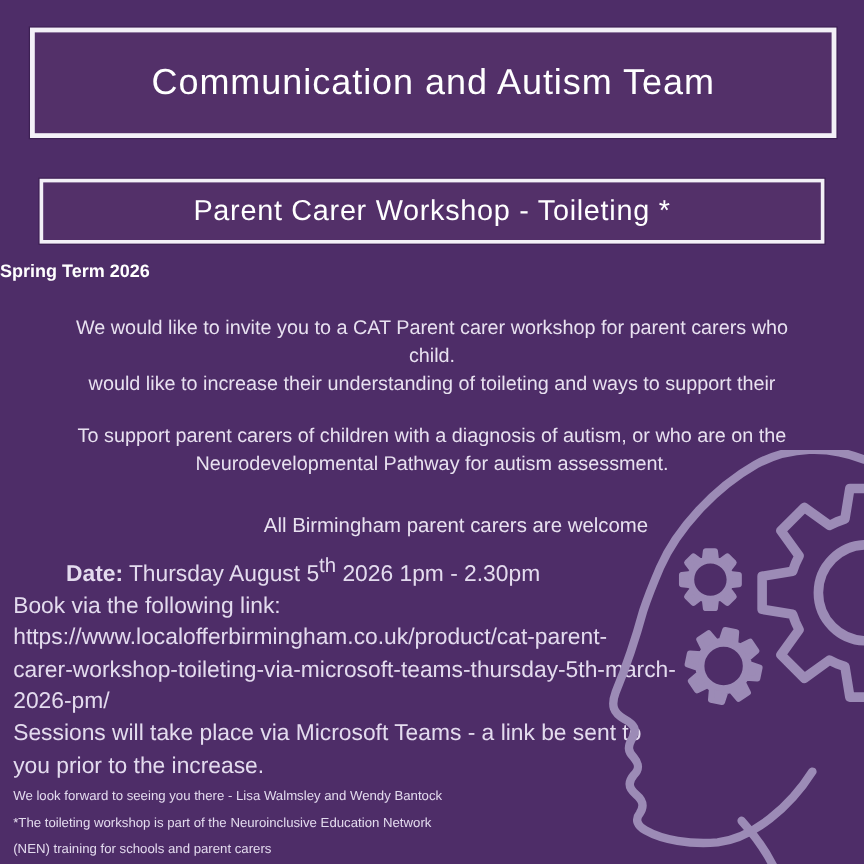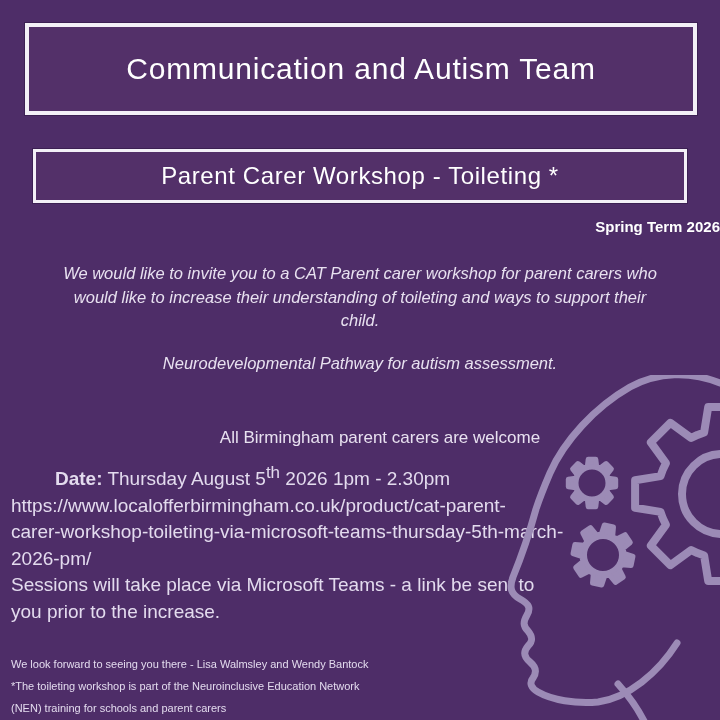--- a/index.html
+++ b/index.html
@@ -36,24 +36,24 @@
     background:var(--box-fill);
     display:flex;align-items:center;justify-content:center;
     box-shadow:0 0 0 1px rgba(30,10,45,.35);
   }
   .subtitle-box h2{
     margin:12px;font-size:24px;font-weight:400;letter-spacing:.6px;
     color:var(--heading-text);white-space:nowrap;
   }
   .term{
     position:absolute;left:0;top:218px;width:720px;
-    text-align:right;font-size:15px;font-weight:700;color:var(--heading-text);
+    text-align:left;font-size:15px;font-weight:700;color:var(--heading-text);
   }
   .para{position:absolute;left:0;width:720px;text-align:center;
-    font-size:16.5px;line-height:23.5px;color:var(--body-text);font-style:italic;}
+    font-size:16.5px;line-height:23.5px;color:var(--body-text);}
   .para div{white-space:nowrap;}
   .intro{top:262px;}
   .support{top:352px;}
   .welcome{
     position:absolute;left:0;top:428px;width:720px;text-align:center;
     font-size:17px;color:var(--body-text);padding-left:20px;
   }
   .details{
     position:absolute;left:11px;top:466px;width:560px;
     font-size:19px;line-height:26.6px;color:var(--detail-text);
@@ -78,34 +78,36 @@
   </div>
 
   <div class="subtitle-box">
     <h2>Parent Carer Workshop - Toileting *</h2>
   </div>
 
   <div class="term">Spring Term 2026</div>
 
   <div class="para intro">
     <div>We would like to invite you to a CAT Parent carer workshop for parent carers who</div>
+    <div>child.</div>
     <div>would like to increase their understanding of toileting and ways to support their</div>
-    <div>child.</div>
   </div>
 
   <div class="para support">
+    <div>To support parent carers of children with a diagnosis of autism, or who are on the</div>
     <div>Neurodevelopmental Pathway for autism assessment.</div>
   </div>
 
   <div class="welcome">All Birmingham parent carers are welcome</div>
 
   <div class="details">
     <div class="dline">
       <span class="b">Date:</span><span> Thursday August 5</span><sup>th</sup><span> 2026 1pm - 2.30pm</span>
     </div>
+    <div class="dline">Book via the following link:</div>
     <div>
       <div class="dline">https://www.localofferbirmingham.co.uk/product/cat-parent-</div>
       <div class="dline">carer-workshop-toileting-via-microsoft-teams-thursday-5th-march-</div>
       <div class="dline">2026-pm/</div>
     </div>
     <div class="dline">Sessions will take place via Microsoft Teams - a link be sent to</div>
     <div class="dline">you prior to the increase.</div>
   </div>
 
   <div class="footer">

